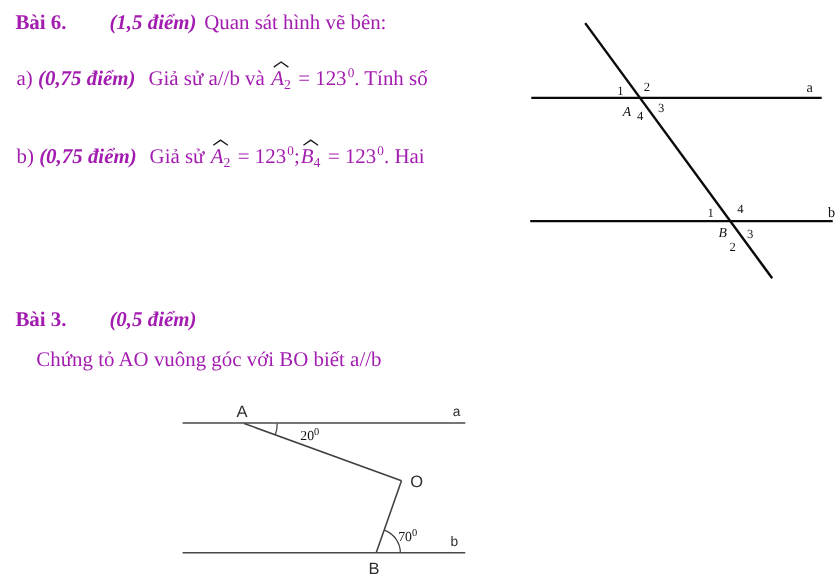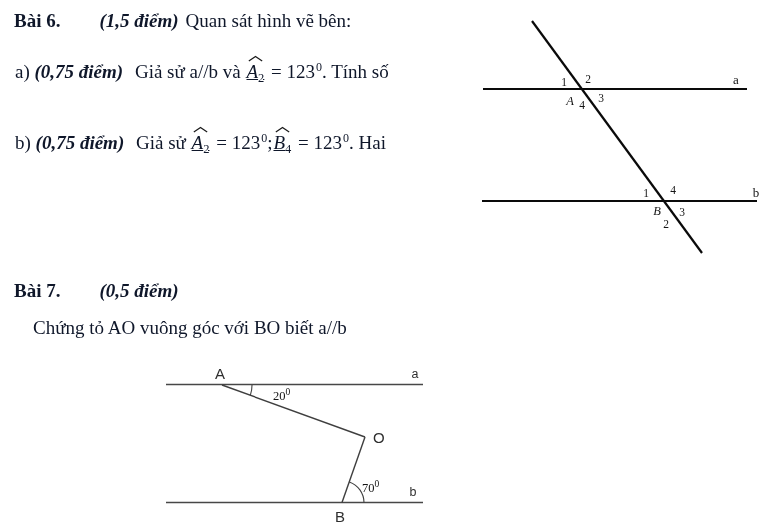--- a/index.html
+++ b/index.html
@@ -1,26 +1,26 @@
 <!DOCTYPE html>
 <html><head>
 <meta charset="utf-8">
 <style>
   html,body{margin:0;padding:0;background:#fff;}
   #page{
     position:relative;width:760px;height:531px;background:#ffffff;
-    font-family:"Liberation Serif",serif;color:#0f172a;overflow:hidden;
+    font-family:"Liberation Serif",serif;color:#a21caf;overflow:hidden;
   }
   .tline{position:absolute;white-space:nowrap;font-size:19px;line-height:23px;}
   .b{font-weight:bold;}
   .bi{font-weight:bold;font-style:italic;}
   .gap1{display:inline-block;width:39px;}
   .gap3{display:inline-block;width:7px;}
   
-  .mvar{position:relative;display:inline-block;line-height:1;margin:0 1px;text-decoration:underline;}
+  .mvar{position:relative;display:inline-block;line-height:1;margin:0 1px;}
   .hat{position:absolute;top:-7px;left:0;width:100%;text-align:center;line-height:0;}
   .hat svg{width:15px;height:7px;}
   .mletter{font-style:italic;font-family:"Liberation Serif",serif;}
   sub.msub{font-size:12.5px;vertical-align:-4px;line-height:0;}
   sup.msup{font-size:12px;vertical-align:7px;line-height:0;}
   .eq{margin:0 1px;}
   svg.fig{position:absolute;}
   .figtext{font-family:"Liberation Serif",serif;fill:#141414;}
   .figsans{font-family:"Liberation Sans",sans-serif;fill:#2e2e2e;}
 </style>
@@ -52,21 +52,21 @@
             <path d="M1,7 L9,1.5 L17,7" fill="none" stroke="#1b1b1b" stroke-width="1.5"></path>
           </svg></span><span class="mletter">A</span><sub class="msub">2</sub></span>
     <span class="eq">= 123</span><sup class="msup">0</sup><span>;</span><span class="mvar"><span class="hat"><svg viewBox="0 0 18 8">
             <path d="M1,7 L9,1.5 L17,7" fill="none" stroke="#1b1b1b" stroke-width="1.5"></path>
           </svg></span><span class="mletter">B</span><sub class="msub">4</sub></span>
     <span class="eq">= 123</span><sup class="msup">0</sup><span>. Hai</span>
   </div>
 
 
   <div class="tline" style="top:279px;left:14px;">
-    <span class="b">Bài 7.</span><span class="gap1"></span><span class="bi">(0,5 điểm)</span>
+    <span class="b">Bài 3.</span><span class="gap1"></span><span class="bi">(0,5 điểm)</span>
   </div>
   <div class="tline" style="top:316px;left:33px;">Chứng tỏ AO vuông góc với BO biết a//b</div>
 
   <svg class="fig" style="left:460px;top:0;" width="300" height="260" viewBox="0 0 300 260">
     <line x1="23" y1="89" x2="287" y2="89" stroke="#0a0a0a" stroke-width="2.2"></line>
     <line x1="22" y1="201" x2="297" y2="201" stroke="#0a0a0a" stroke-width="2.2"></line>
     <line x1="72" y1="21" x2="242" y2="253" stroke="#0a0a0a" stroke-width="2.2"></line>
 
     <text class="figtext" x="276" y="84" font-size="13" text-anchor="middle">a</text>
     <text class="figtext" x="296" y="197" font-size="13" text-anchor="middle">b</text>

